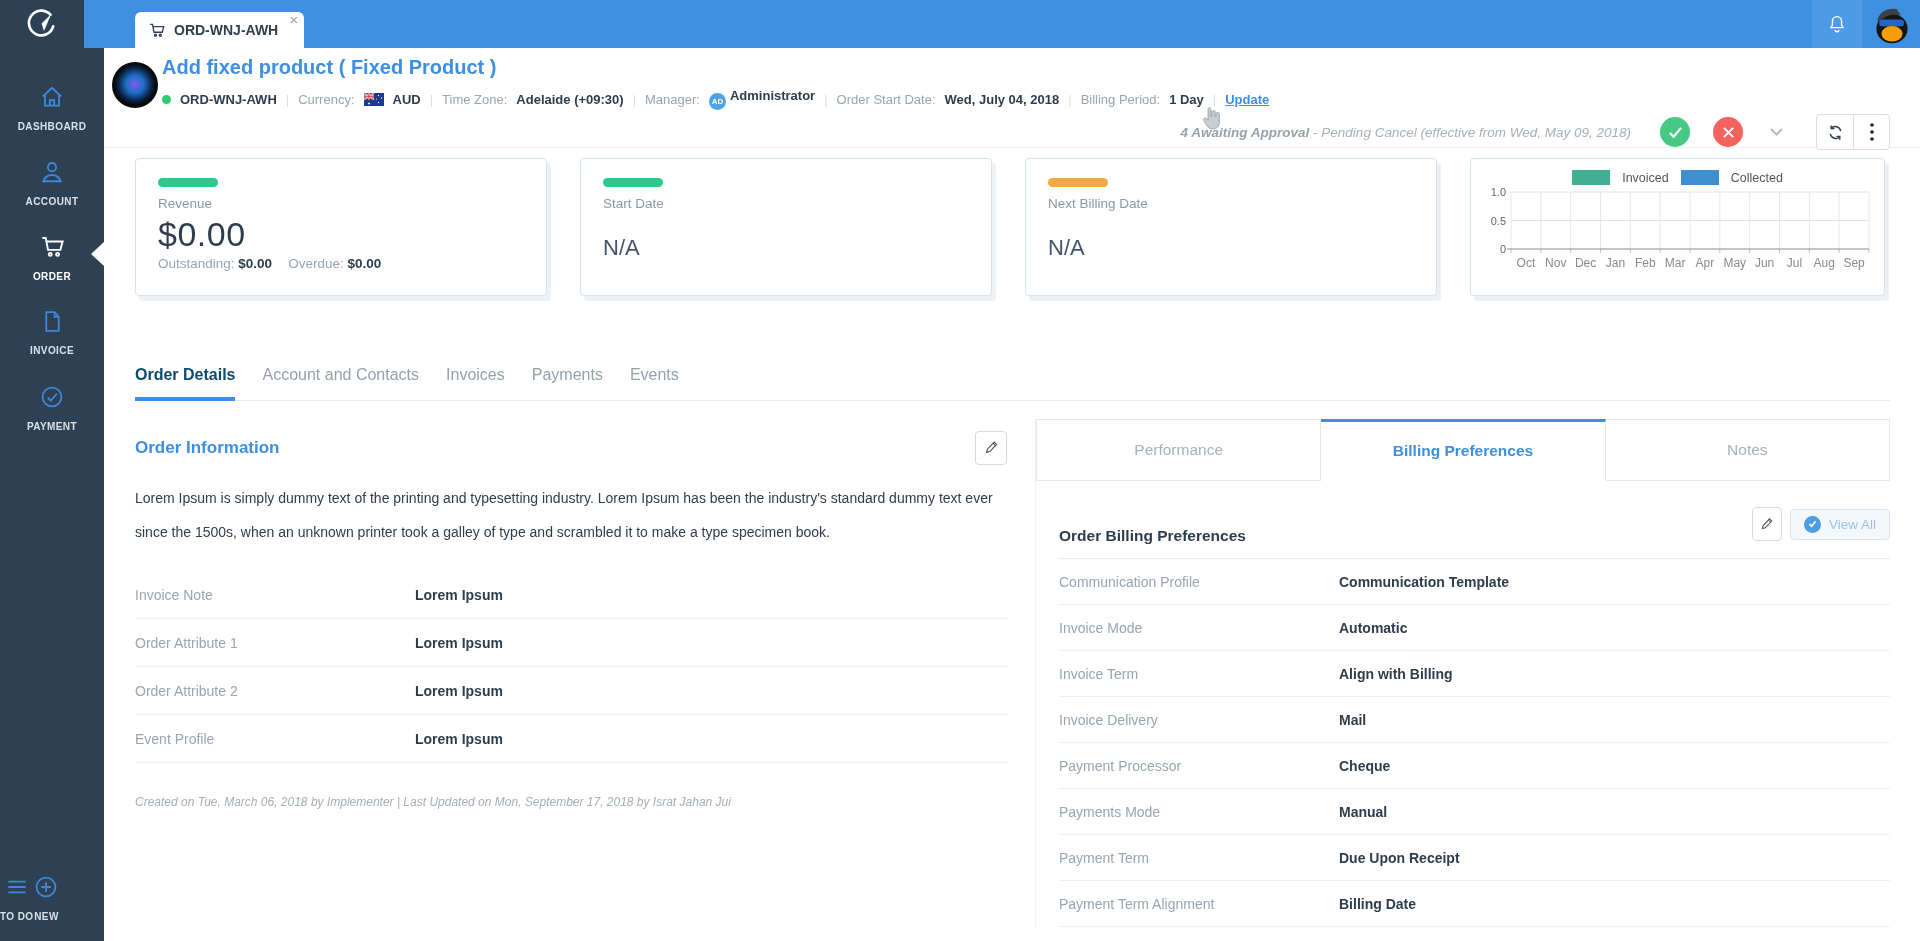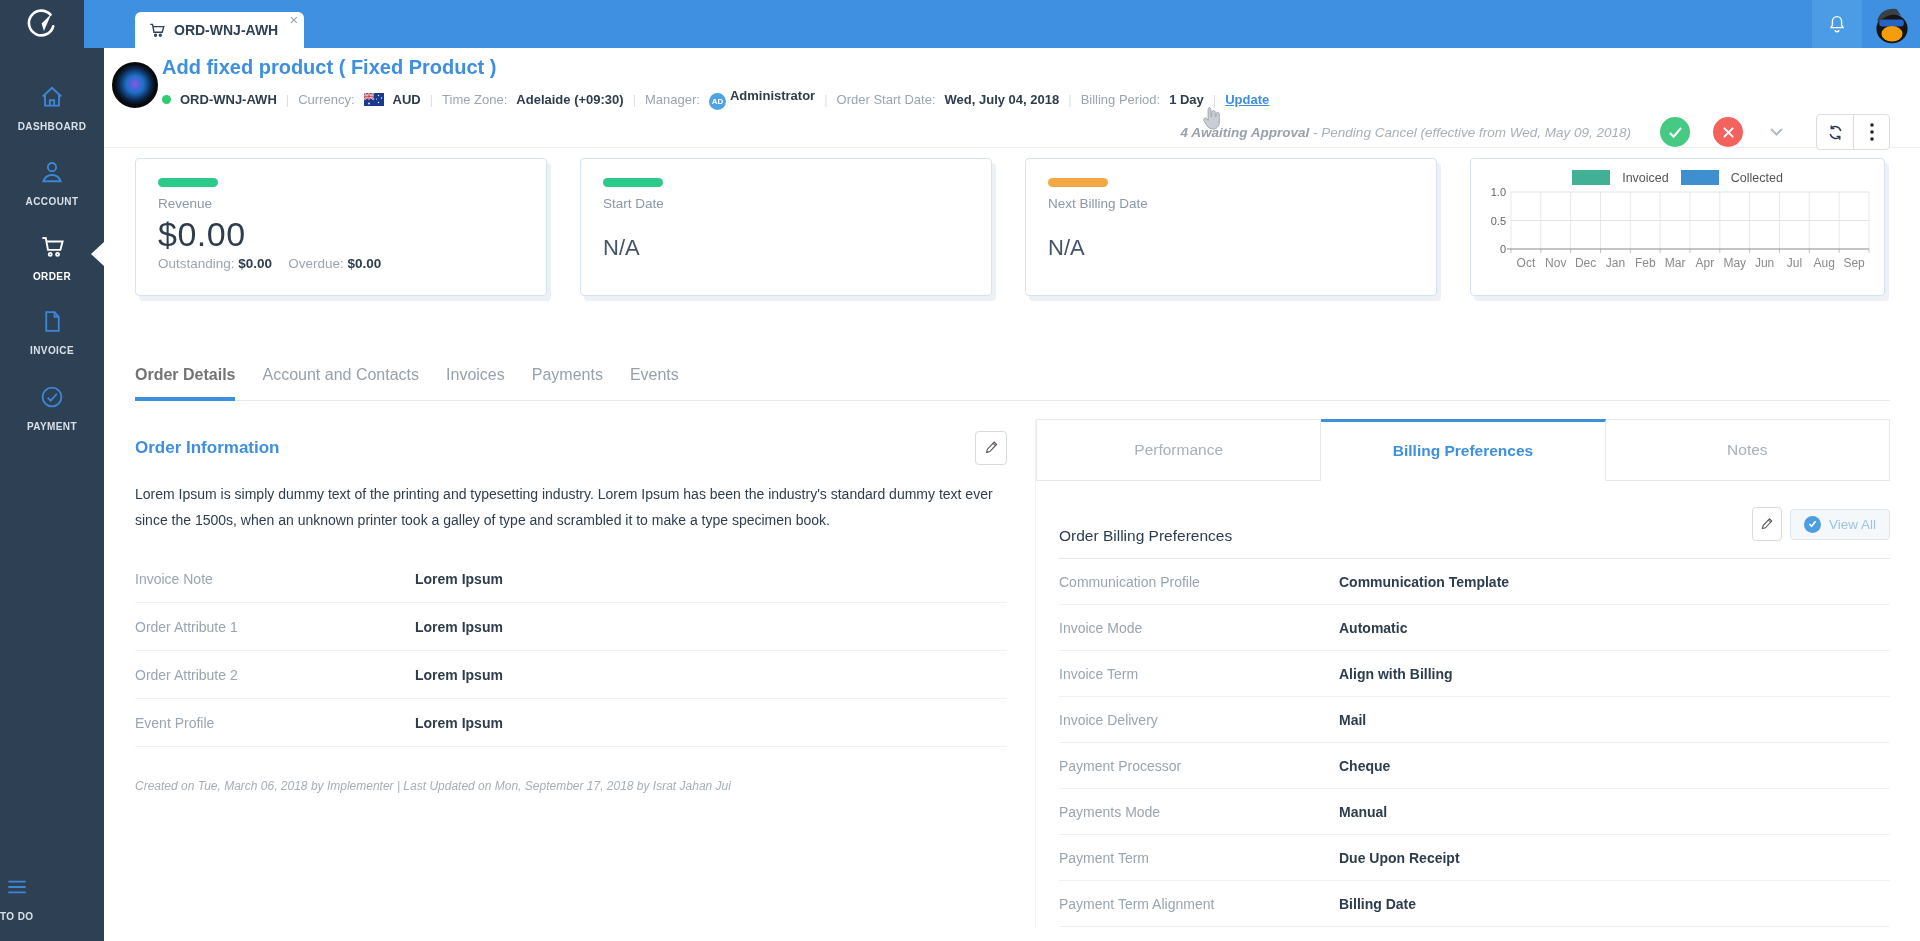--- a/index.html
+++ b/index.html
@@ -67,45 +67,45 @@
   .na-value{font-size:22px;color:#44546A;margin-top:24px;}
 
   
   .legend-row{display:flex;justify-content:center;align-items:center;gap:12px;margin-top:4px;font-size:12.5px;color:#555;}
   .legend-swatch{width:38px;height:15px;display:inline-block;}
   .chart-svg-wrap{margin-top:2px;}
 
   
   .tabs-row{display:flex;gap:27px;margin:70px 30px 0 31px;border-bottom:1px solid #E8EAEC;}
   .otab{font-size:16px;color:#97A1AC;padding-bottom:13px;cursor:pointer;border-bottom:4px solid transparent;margin-bottom:-1px;white-space:nowrap;}
-  .otab.active{color:#737373;font-weight:700;border-bottom-color:#3F8FE0;}
+  .otab.active{color:#0c4a6e;font-weight:700;border-bottom-color:#3F8FE0;}
 
   
   .content-row{display:flex;padding:0 30px 0 31px;align-items:flex-start;}
   .left-col{width:872px;margin-right:28px;}
   .right-col{flex:1;border-left:1px solid #F0F2F5;padding-left:0;margin-top:18px;min-height:470px;}
 
   .sec-head-row{display:flex;align-items:center;justify-content:space-between;margin-top:30px;}
   .sec-title{font-size:17px;color:#3E8FE0;font-weight:600;}
   .icon-btn{width:32px;height:34px;border:1px solid #D6DBE0;border-radius:4px;background:#fff;display:flex;align-items:center;justify-content:center;cursor:pointer;}
-  .desc{margin-top:16px;font-size:14px;line-height:26px;color:#2E3D4D;}
+  .desc{margin-top:16px;font-size:14px;line-height:34px;color:#2E3D4D;}
   .rows{margin-top:22px;}
   .f-row{display:flex;align-items:center;padding:15.5px 0;border-bottom:1px solid #EEF0F2;}
   .f-label{width:280px;font-size:14px;color:#9AA5B1;flex-shrink:0;}
   .f-value{font-size:14px;font-weight:700;color:#2E3D4D;}
   .created-note{margin-top:32px;font-size:12px;font-style:italic;color:#A8AEB6;}
 
   
   .rp-tabs{display:flex;}
   .rp-tab{flex:1;height:62px;display:flex;align-items:center;justify-content:center;font-size:15.5px;color:#A8B0BA;background:#fff;border:1px solid #E6E9EC;cursor:pointer;}
   .rp-tab + .rp-tab{border-left:none;}
   .rp-tab.active{color:#3E8FE0;font-weight:700;border-top:3px solid #3E8FE0;border-bottom:1px solid #fff;}
   .rp-body{margin-left:23px;}
   .rp-head-row{display:flex;align-items:center;justify-content:space-between;margin-top:22px;padding-bottom:13px;border-bottom:1px solid #E8EAEC;}
-  .rp-title{font-size:15.5px;font-weight:400;color:#2E3D4D;margin-top:24px;}
+  .rp-title{font-size:15.5px;font-weight:700;color:#2E3D4D;margin-top:24px;}
   .rp-actions{display:flex;align-items:center;gap:8px;}
   .viewall-btn{height:31px;display:flex;align-items:center;gap:8px;background:#F5F8FB;border:1px solid #DCE4EC;border-radius:4px;padding:0 13px;cursor:pointer;}
   .viewall-ic{width:17px;height:17px;border-radius:50%;background:#4D9DE0;display:flex;align-items:center;justify-content:center;}
   .viewall-txt{font-size:13.5px;color:#9CC3E8;}
   .rp-rows .f-row{padding:14.5px 0;}
 </style>
 </head>
 <body>
 
 <div class="topbar">
@@ -185,20 +185,27 @@
         <span class="side-lbl">PAYMENT</span>
       </div>
     </div>
   <div class="side-spacer"></div>
   <div class="side-bottom">
       <div class="side-item">
         <span class="side-ic"><svg width="26" height="26" viewBox="0 0 24 24" fill="none" stroke="currentColor" stroke-width="1.7">
             <path d="M4 7h16M4 12h16M4 17h16"></path>
           </svg></span>
         <span class="side-lbl">TO DO</span>
+      </div>
+      <div class="side-item">
+        <span class="side-ic"><svg width="26" height="26" viewBox="0 0 24 24" fill="none" stroke="currentColor" stroke-width="1.7">
+            <circle cx="12" cy="12" r="8.7"></circle>
+            <path d="M12 7.5v9M7.5 12h9"></path>
+          </svg></span>
+        <span class="side-lbl">NEW</span>
       </div>
     </div>
 </div>
 
 <div class="main">
 
   <div class="page-header">
     <div class="hdr-avatar"></div>
     <div class="hdr-text">
       <div class="page-title">Add fixed product ( Fixed Product )</div>

